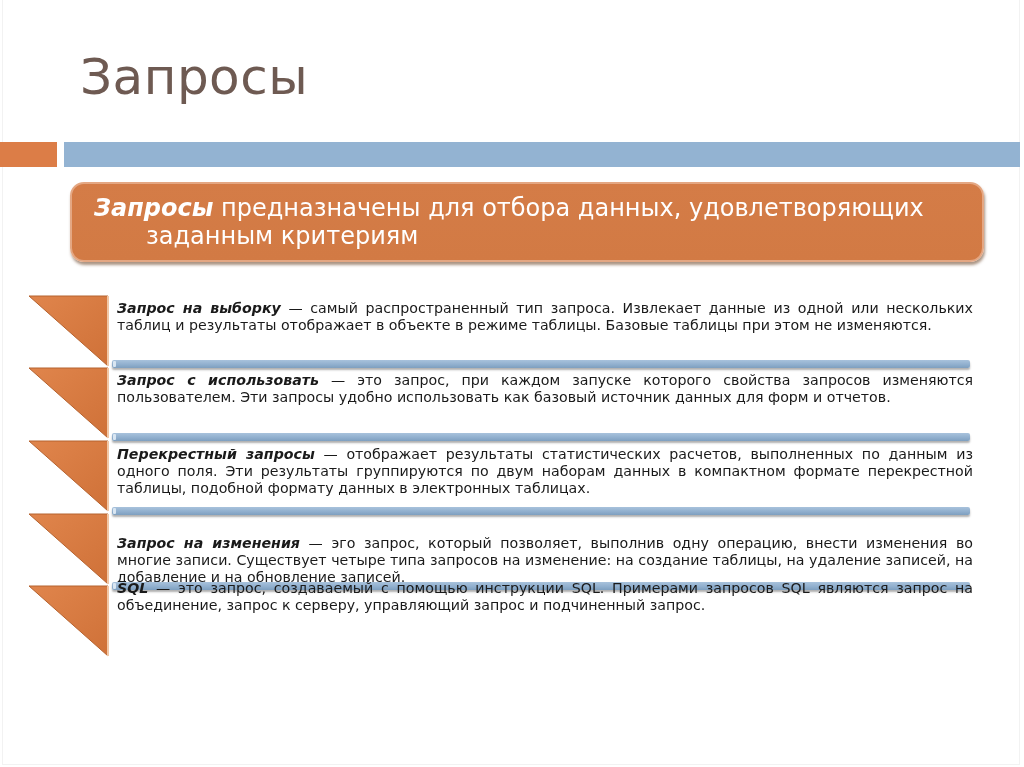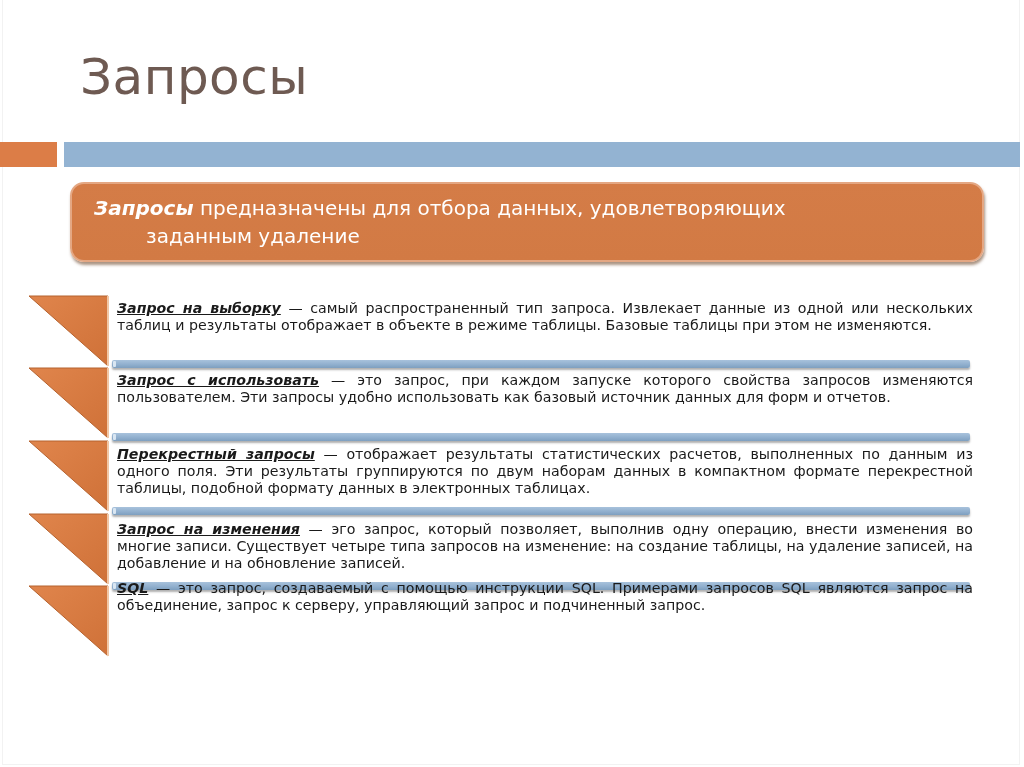--- a/index.html
+++ b/index.html
@@ -23,21 +23,21 @@
   .def-box {
     position: absolute; left: 70px; top: 182px; width: 914px; height: 80px;
     background: linear-gradient(#d47c47, #d27a44);
     border-radius: 14px;
     border: 2px solid #e4a783;
     box-sizing: border-box;
     box-shadow: 1px 3px 3px rgba(100,60,30,0.55);
     color: #ffffff;
     padding: 10px 20px 0 22px;
     font-family: "DejaVu Sans", sans-serif;
-    font-size: 20px; line-height: 28px;
+    font-size: 24px; line-height: 28px;
   }
   .def-box .term { font-weight: bold; font-style: italic; }
   .def-box .line2 { padding-left: 52px; display: block; }
   .tri {
     position: absolute; left: 28px; width: 80px; height: 71px;
   }
   .tri svg { display: block; }
   .sep {
     position: absolute; left: 112px; width: 858px; height: 8px;
     background: linear-gradient(#a8c2dc, #8faecd 60%, #7e9fbf);
@@ -45,34 +45,34 @@
     box-shadow: 0 2px 2px rgba(80,80,80,0.45);
   }
   .sep::before {
     content: ""; position: absolute; left: 1px; top: 1px; width: 3px; height: 6px; background: #d9e6f2; border-radius: 1px;
   }
   .desc {
     position: absolute; left: 117px; width: 856px;
     font-family: "DejaVu Sans", sans-serif; font-size: 14.2px; line-height: 17px; color: #1a1a1a;
     text-align: justify; text-align-last: left;
   }
-  .desc .term { font-weight: bold; font-style: italic; text-decoration: underline; }
+  .desc .term { font-weight: bold; font-style: italic; }
 </style>
 </head>
 <body>
 
 <div class="slide-edge"></div>
 
 <div class="title">Запросы</div>
 <div class="bar-orange"></div>
 <div class="bar-blue"></div>
 
 <div class="def-box">
   <span class="term">Запросы</span><span> предназначены для отбора данных, удовлетворяющих</span>
-  <span class="line2">заданным удаление</span>
+  <span class="line2">заданным критериям</span>
 </div>
 
 <div class="tri" style="top:295px">
   <svg width="82" height="72" viewBox="0 0 82 72">
       <defs>
         <linearGradient id="g1" x1="0" y1="0" x2="1" y2="1">
           <stop offset="0" stop-color="#e0854c"></stop>
           <stop offset="1" stop-color="#cf7138"></stop>
         </linearGradient>
       </defs>
@@ -106,21 +106,21 @@
   <span class="term">Перекрестный запросы</span><span> — отображает результаты статистических расчетов, выполненных по данным из одного поля. Эти результаты группируются по двум наборам данных в компактном формате перекрестной таблицы, подобной формату данных в электронных таблицах.</span>
 </div>
 <div class="sep" style="top:507px"></div>
 
 <div class="tri" style="top:513px">
   <svg width="82" height="72" viewBox="0 0 82 72">
       <polygon points="1,1 80,1 80,71" fill="url(#g1)" stroke="#b5622e" stroke-width="1"></polygon>
       <line x1="80" y1="1" x2="80" y2="71" stroke="#f1c7a6" stroke-width="2"></line>
     </svg>
 </div>
-<div class="desc" style="top:521px">
+<div class="desc" style="top:535px">
   <span class="term">Запрос на изменения</span><span> — эго запрос, который позволяет, выполнив одну операцию, внести изменения во многие записи. Существует четыре типа запросов на изменение: на создание таблицы, на удаление записей, на добавление и на обновление записей.</span>
 </div>
 <div class="sep" style="top:582px"></div>
 
 <div class="tri" style="top:585px">
   <svg width="82" height="72" viewBox="0 0 82 72">
       <polygon points="1,1 80,1 80,71" fill="url(#g1)" stroke="#b5622e" stroke-width="1"></polygon>
       <line x1="80" y1="1" x2="80" y2="71" stroke="#f1c7a6" stroke-width="2"></line>
     </svg>
 </div>

